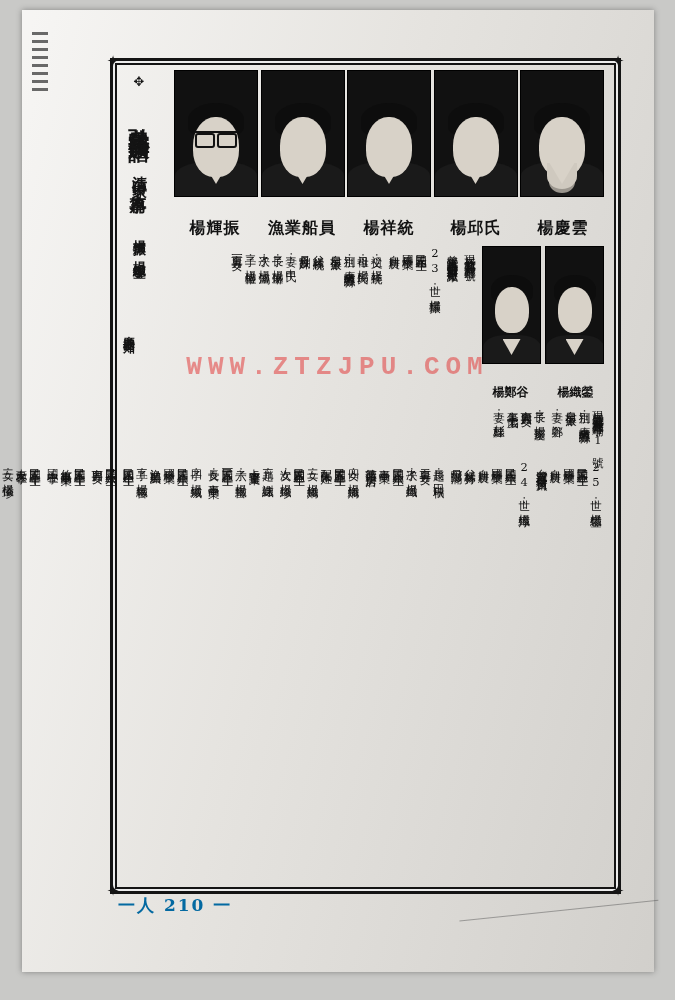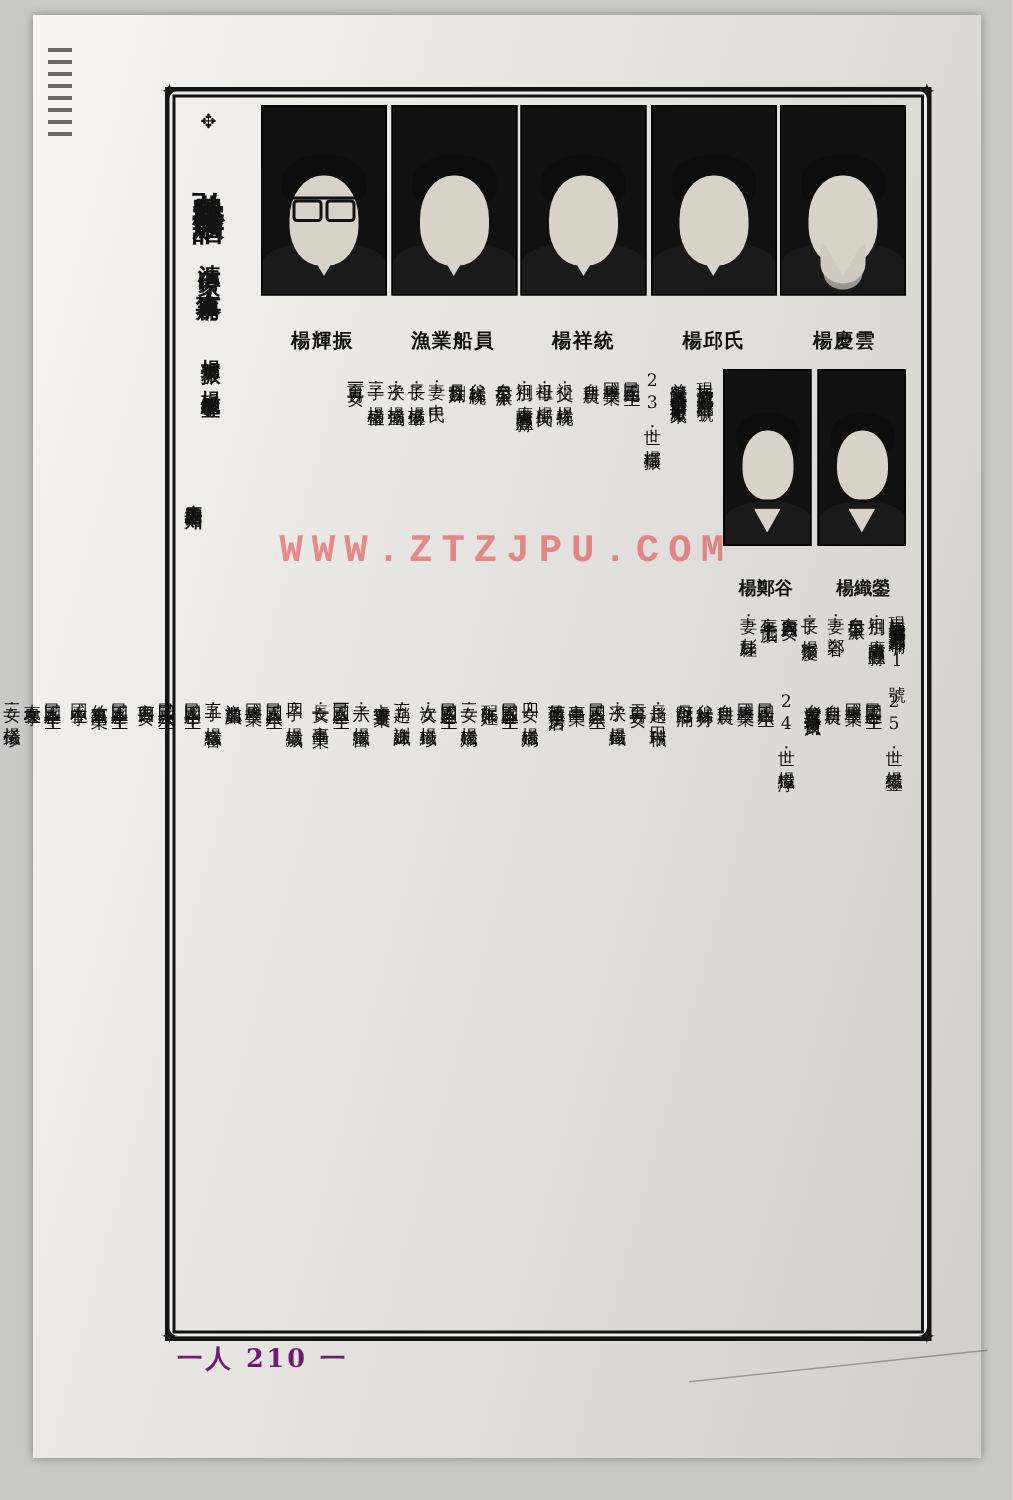--- a/index.html
+++ b/index.html
@@ -99,21 +99,21 @@
   .ph-beard{
     position:absolute;left:50%;top:92px;transform:translateX(-50%);
     width:30px;height:26px;background:#cfc9bf;border-radius:0 0 50% 50%;
     box-shadow:0 6px 0 -2px #9a958d;
   }
   .cap-row{
     position:absolute;left:152px;top:208px;width:430px;
     display:flex;justify-content:space-between;
   }
   .cap{
-    width:82px;text-align:center;color:#111;font-size:13px;
+    width:82px;text-align:center;color:#111;font-size:16px;
     font-family:"DejaVu Serif","Liberation Serif",serif;font-weight:700;
     letter-spacing:1px;
   }
   
   .photos2{
     position:absolute;left:460px;top:236px;width:122px;height:150px;
     display:flex;justify-content:space-between;
   }
   .photo2{width:57px;height:116px;background:#111;position:relative;overflow:hidden;border:1px solid #000;}
   .photo2 .ph-face{top:40px;width:34px;height:46px;}
@@ -161,21 +161,21 @@
   }
   .wm-sub{
     margin-top:0;font-size:26px;font-weight:700;
     color:rgba(225,60,60,.55);letter-spacing:6px;
     font-family:Liberation Mono, monospace;
   }
   
   .footer{
     position:absolute;left:96px;top:884px;
     font-family:"DejaVu Serif","Liberation Serif",serif;
-    font-size:17px;font-weight:700;color:#701a75;letter-spacing:2px;
+    font-size:17px;font-weight:700;color:#0369a1;letter-spacing:2px;
   }
   .page-edge{
     position:absolute;left:440px;top:900px;width:200px;height:60px;
     border-top:1px solid rgba(90,90,90,.5);
     transform:rotate(-6deg);
   }
 </style>
 </head>
 <body>
 

